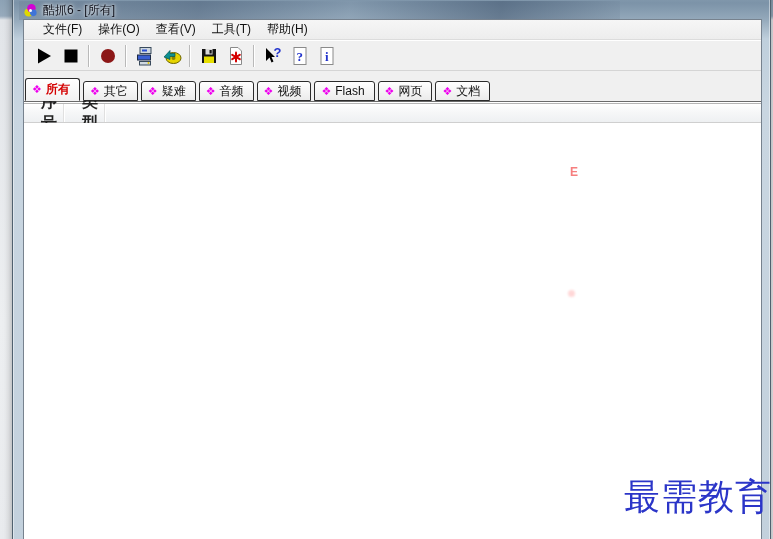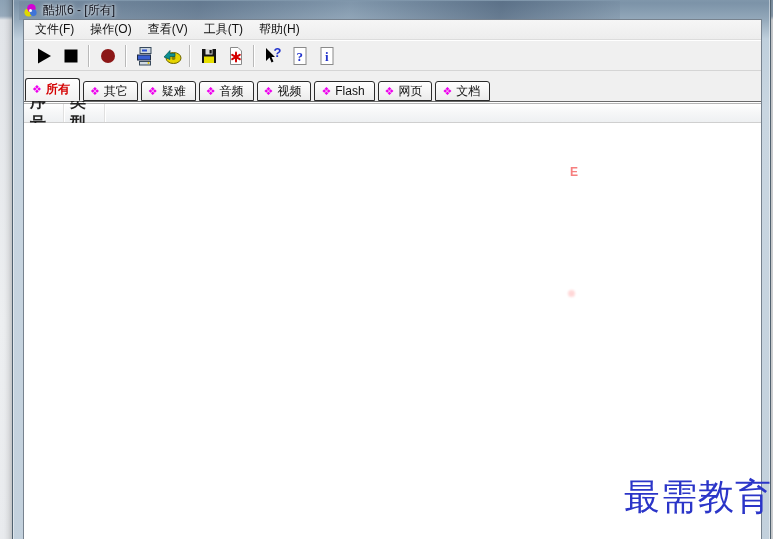--- a/index.html
+++ b/index.html
@@ -1,20 +1,21 @@
 <!DOCTYPE html>
 <html><head>
 <meta charset="utf-8">
 <style>
   * { margin:0; padding:0; box-sizing:border-box; }
   html,body { width:773px; height:539px; overflow:hidden; font-family:"Liberation Sans", sans-serif; }
 
   .desktop {
     position:relative; width:773px; height:539px; overflow:hidden;
     background:linear-gradient(180deg,#8da2b5 0px,#97aabc 16px,#e2e5e9 20px,#edeff1 60%,#e9ebee 100%);
+    text-align:right;
   }
 
   
   .window-frame {
     position:absolute; left:12px; top:-12px; width:759px; height:600px;
     border:1px solid #50616f; border-radius:7px;
     background:linear-gradient(180deg,#8ea4b7 0px,#7c93a8 14px,#93a8ba 30px,#bfcfdc 50px,#c9d6e1 120px,#c2d0dc 100%);
     box-shadow: inset 0 0 0 1px rgba(255,255,255,.45), 0 0 8px rgba(0,0,0,.35);
   }
   .titlebar {
@@ -29,21 +30,21 @@
   
   .client {
     position:absolute; top:30px; left:10px; right:8px; bottom:12px;
     background:#f0f0f0; border:1px solid #77828e;
     display:flex; flex-direction:column; overflow:hidden;
   }
 
   
   .menubar {
     height:20px; flex:0 0 auto; display:flex; align-items:center;
-    padding-left:4px; gap:2px; background:linear-gradient(#f6f6f6,#ededed);
+    padding-left:12px; gap:2px; background:linear-gradient(#f6f6f6,#ededed);
     border-bottom:1px solid #dcdcdc;
   }
   .menu-item { font-size:12px; color:#111; padding:2px 7px; cursor:default; }
 
   
   .toolbar {
     height:31px; flex:0 0 auto; display:flex; align-items:center;
     padding-left:6px; background:#f0f0f0;
     border-top:1px solid #ffffff; border-bottom:1px solid #d5d5d5;
   }

